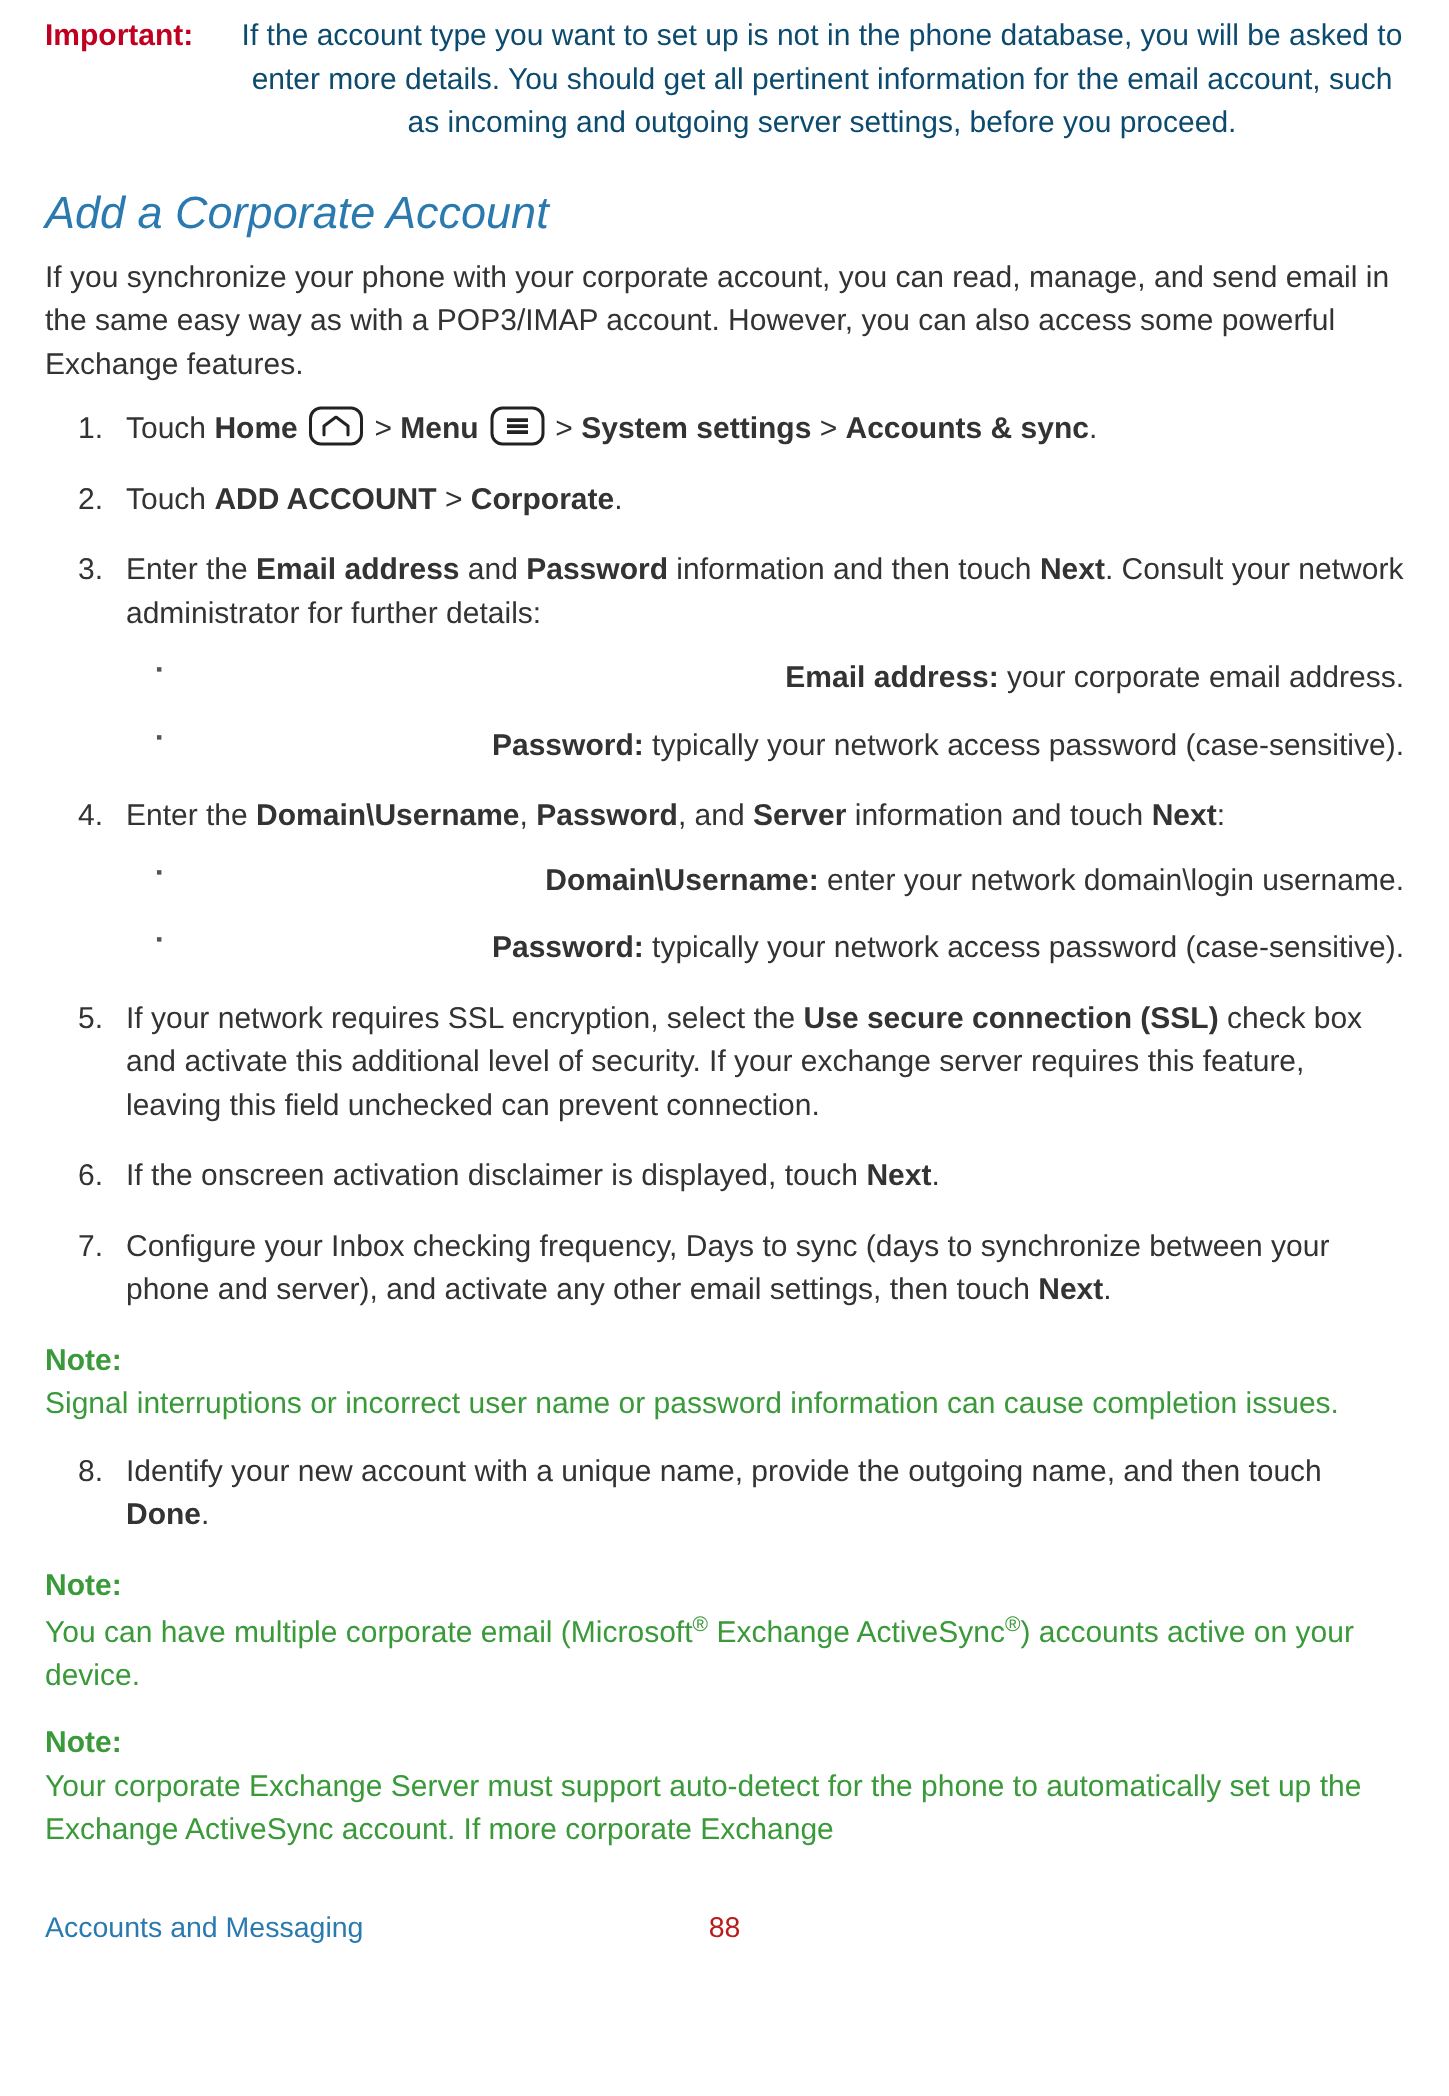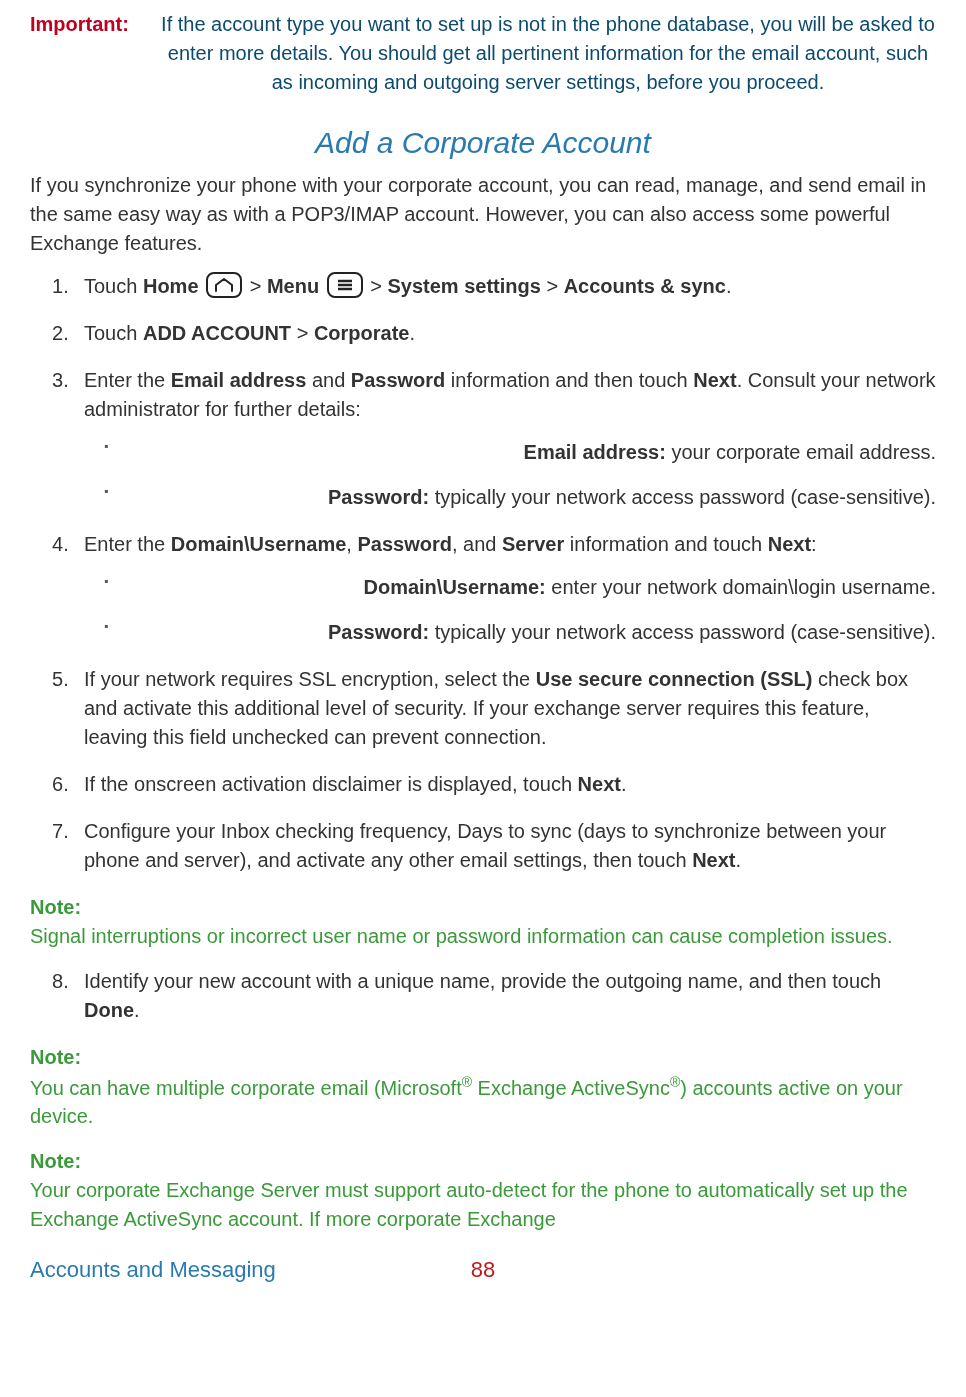--- a/index.html
+++ b/index.html
@@ -14,21 +14,20 @@
     }
     .important-block { display: flex; margin-bottom: 24px; }
     .important-label { color: #c00020; font-weight: bold; min-width: 130px; padding-right: 8px; }
     .important-text { color: #0c4a6e; flex: 1; text-align: center; }
     .section-heading {
       font-style: italic;
       color: #2a7ab0;
       font-size: 30px;
       font-weight: normal;
       margin-bottom: 6px;
-      text-align: center;
     }
     .intro-p { margin-bottom: 14px; }
     ol.steps { list-style: none; padding-left: 0; counter-reset: step; }
     ol.steps > li {
       counter-increment: step;
       position: relative;
       padding-left: 54px;
       margin-bottom: 18px;
     }
     ol.steps > li::before {
@@ -66,22 +65,22 @@
       top: -2px;
       background: #fff;
     }
     .note-block { display: flex; margin: 4px 0 16px 0; flex-direction: column; }
     .note-label { color: #3a9a3a; font-weight: bold; min-width: 70px; }
     .note-text { color: #3a9a3a; flex: 1; }
     .footer {
       display: flex;
       justify-content: space-between;
       color: #2a7ab0;
-      font-size: 22px;
-      margin-top: 20px;
+      font-size: 19px;
+      margin-top: 37px;
     }
     .footer-center { position: absolute; left: 50%; transform: translateX(-50%); color: #b91c1c; }
     .footer-wrap { position: relative; }
     sup { font-size: 0.7em; }
   </style>
 </head>
 <body>
 
 <div class="important-block">
   <div class="important-label">Important:</div>

